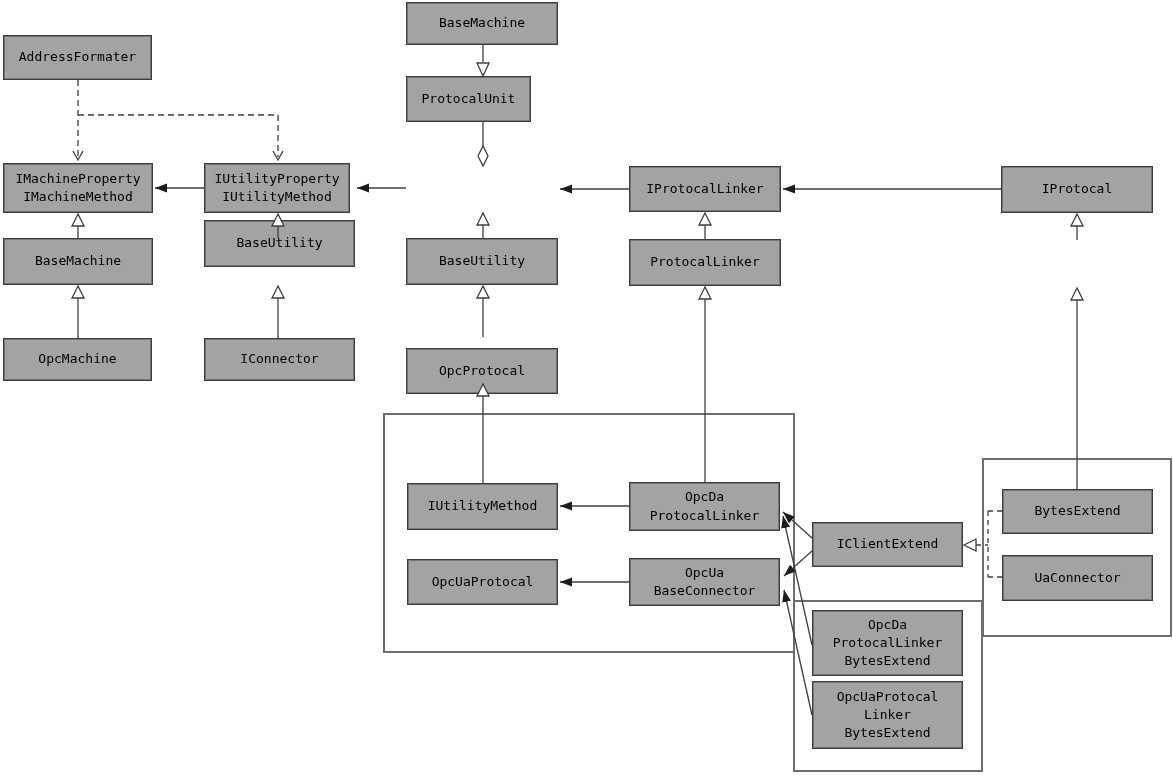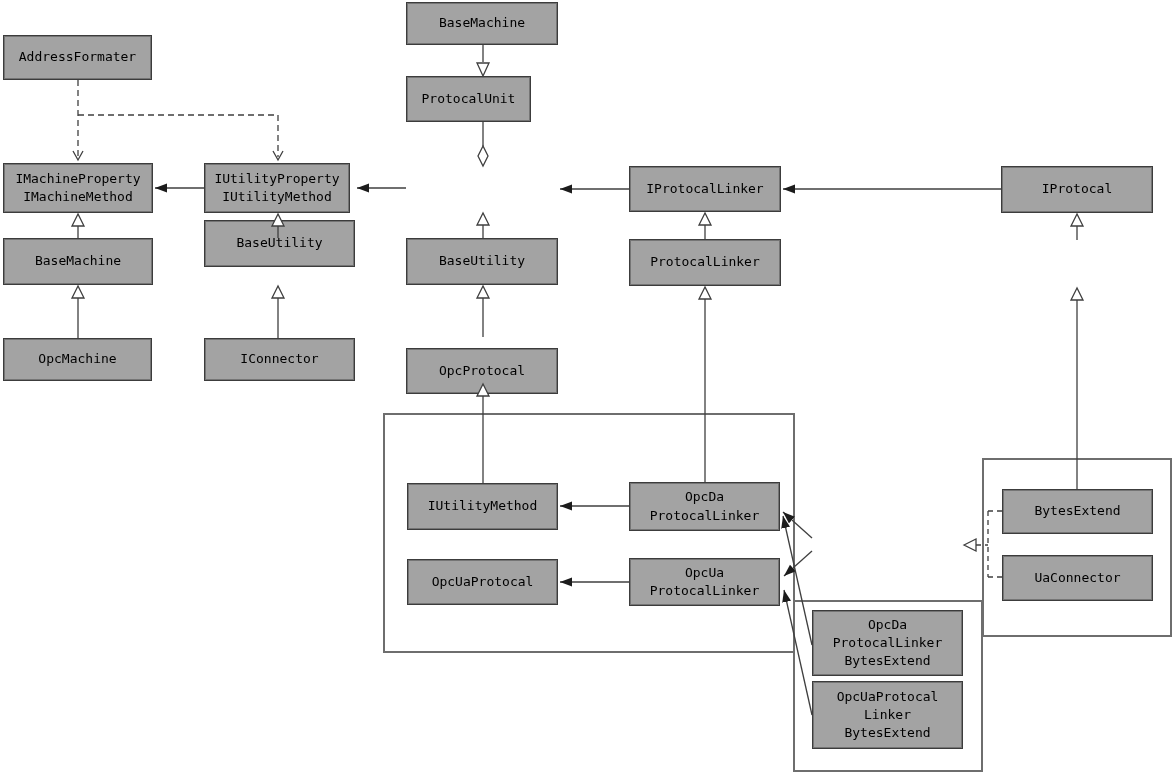--- a/index.html
+++ b/index.html
@@ -55,21 +55,22 @@
   <div class="node" style="left:406px;top:238px;width:152px;height:47px">BaseUtility</div>
   <div class="node" style="left:629px;top:239px;width:152px;height:47px">ProtocalLinker</div>
   <div class="node" style="left:3px;top:338px;width:149px;height:43px">OpcMachine</div>
   <div class="node" style="left:204px;top:338px;width:151px;height:43px">IConnector</div>
   <div class="node" style="left:406px;top:348px;width:152px;height:46px">OpcProtocal</div>
   <div class="node" style="left:407px;top:483px;width:151px;height:47px">IUtilityMethod</div>
   <div class="node" style="left:407px;top:559px;width:151px;height:46px">OpcUaProtocal</div>
   <div class="node" style="left:629px;top:482px;width:151px;height:49px">OpcDa
 ProtocalLinker</div>
   <div class="node" style="left:629px;top:558px;width:151px;height:48px">OpcUa
-ProtocalLinker</div>
+BaseConnector</div>
+  <div class="node" style="left:812px;top:522px;width:151px;height:45px">IClientExtend</div>
   <div class="node" style="left:1002px;top:489px;width:151px;height:45px">BytesExtend</div>
   <div class="node" style="left:1002px;top:555px;width:151px;height:46px">UaConnector</div>
   <div class="node" style="left:812px;top:610px;width:151px;height:66px">OpcDa
 ProtocalLinker
 BytesExtend</div>
   <div class="node" style="left:812px;top:681px;width:151px;height:68px">OpcUaProtocal
 Linker
 BytesExtend</div>
 
   <svg id="wires" width="1173" height="776" viewBox="0 0 1173 776">

